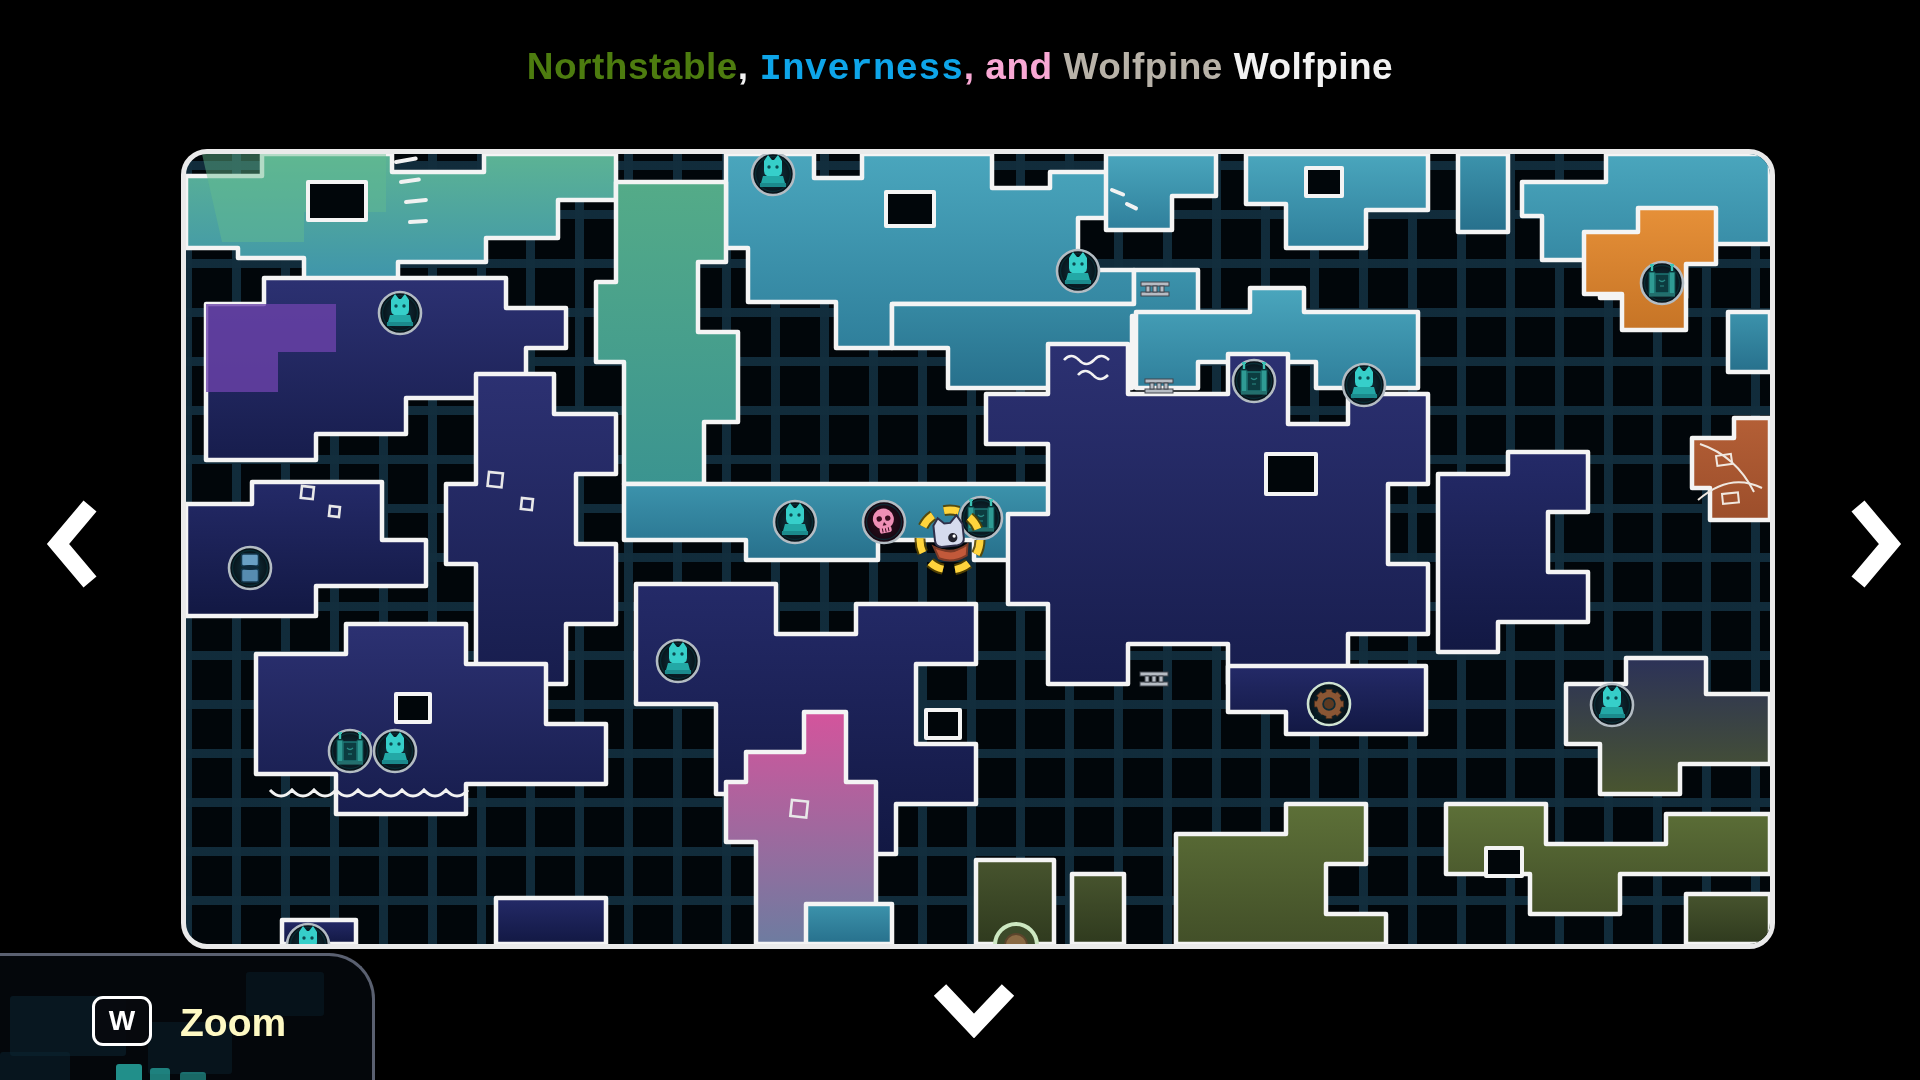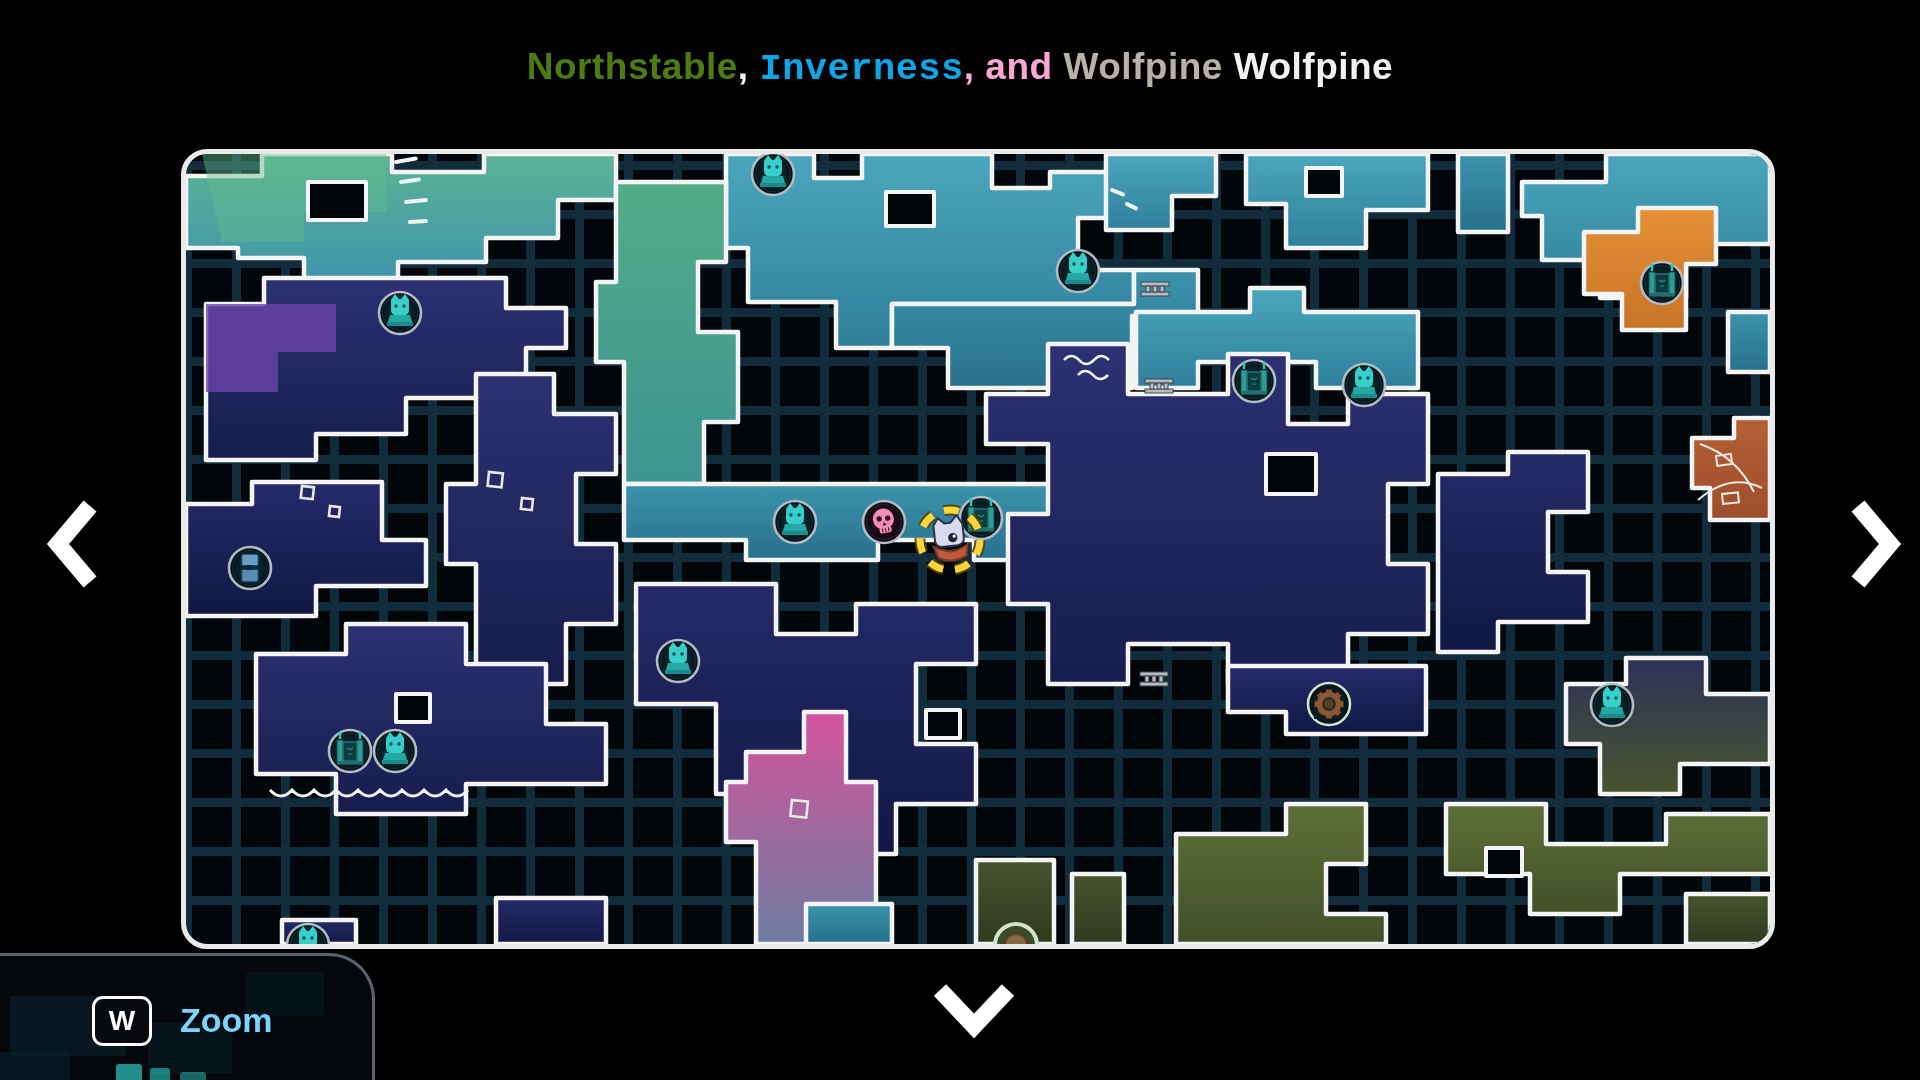--- a/index.html
+++ b/index.html
@@ -28,21 +28,21 @@
     background:#04070b;border-top:3px solid #5a6070;border-right:3px solid #5a6070;
     border-top-right-radius:46px;overflow:hidden;
   }
   .hotkey-panel svg{position:absolute;left:0;top:0;}
   .key-badge{
     position:absolute;left:92px;top:40px;width:54px;height:44px;
     border:3px solid #fff;border-radius:11px;background:rgba(8,10,14,.92);
     color:#fff;font-size:28px;font-weight:bold;
     display:flex;align-items:center;justify-content:center;
   }
-  .hotkey-label{position:absolute;left:180px;top:45px;font-size:34px;font-weight:bold;color:#7dd3fc;}
+  .hotkey-label{position:absolute;left:180px;top:45px;font-size:39px;font-weight:bold;color:#fef9c3;}
 </style>
 </head>
 <body>
 
 <div class="title" id="title"><span style="color: #4d7c0f;">Northstable</span><span style="color: rgb(242, 242, 242);">, </span><span style="color: #0ea5e9; font-family: Liberation Mono, monospace;">Inverness</span><span style="color: #f9a8d4;">, and </span><span style="color: rgb(184, 178, 168); margin-top: 20px;">Wolfpine</span><span style="color: rgb(242, 242, 242);"> Wolfpine</span></div>
 
 <div class="map-panel">
   <svg class="map-svg" id="mapSvg" viewBox="0 0 1584 790">
       <defs>
         <linearGradient id="gTealGreen" x1="0" y1="0" x2="0" y2="1">

